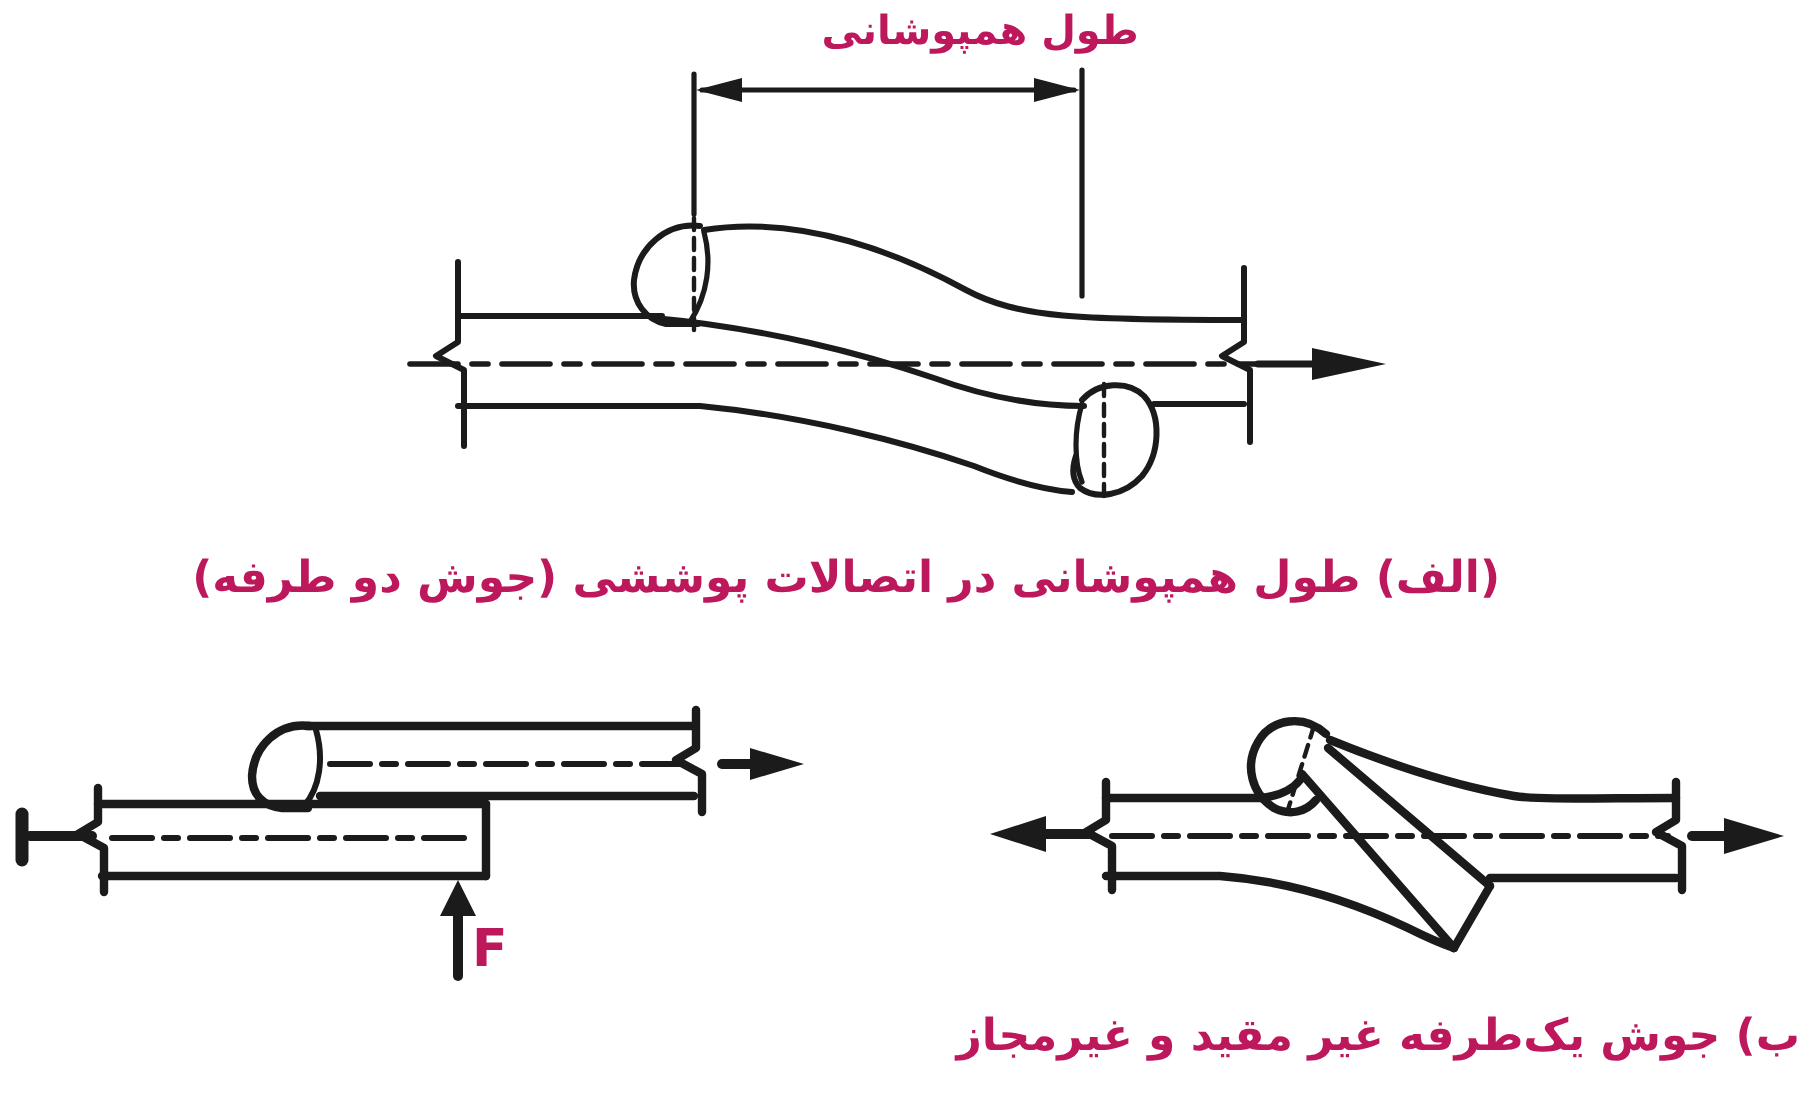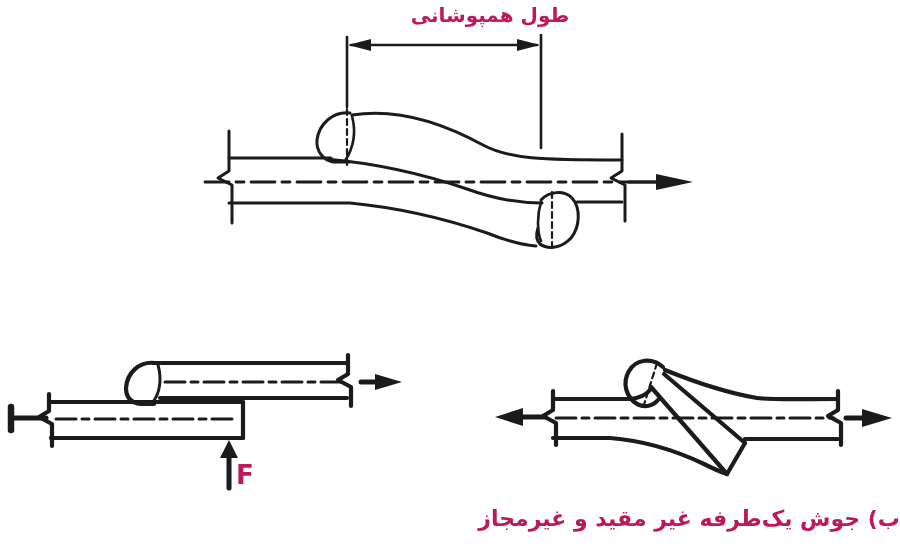--- a/index.html
+++ b/index.html
@@ -107,18 +107,19 @@
 
       <path class="al2" d="M513,417 H545"></path>
       <polygon points="495,417 523,408 523,426"></polygon>
       <path class="al2" d="M846,418 H863"></path>
       <polygon points="892,418 862,409 862,427"></polygon>
     </g>
   </svg>
 
   <div class="lbl rtl dim-label">طول همپوشانی</div>
 
+  <div class="lbl rtl caption-a">(الف) طول همپوشانی در اتصالات پوششی (جوش دو طرفه)</div>
 
 
   <div class="lbl rtl caption-b">(ب) جوش یک‌طرفه غیر مقید و غیرمجاز</div>
 
   <div class="lbl force-label">F</div>
 </div>
 
 </body></html>

